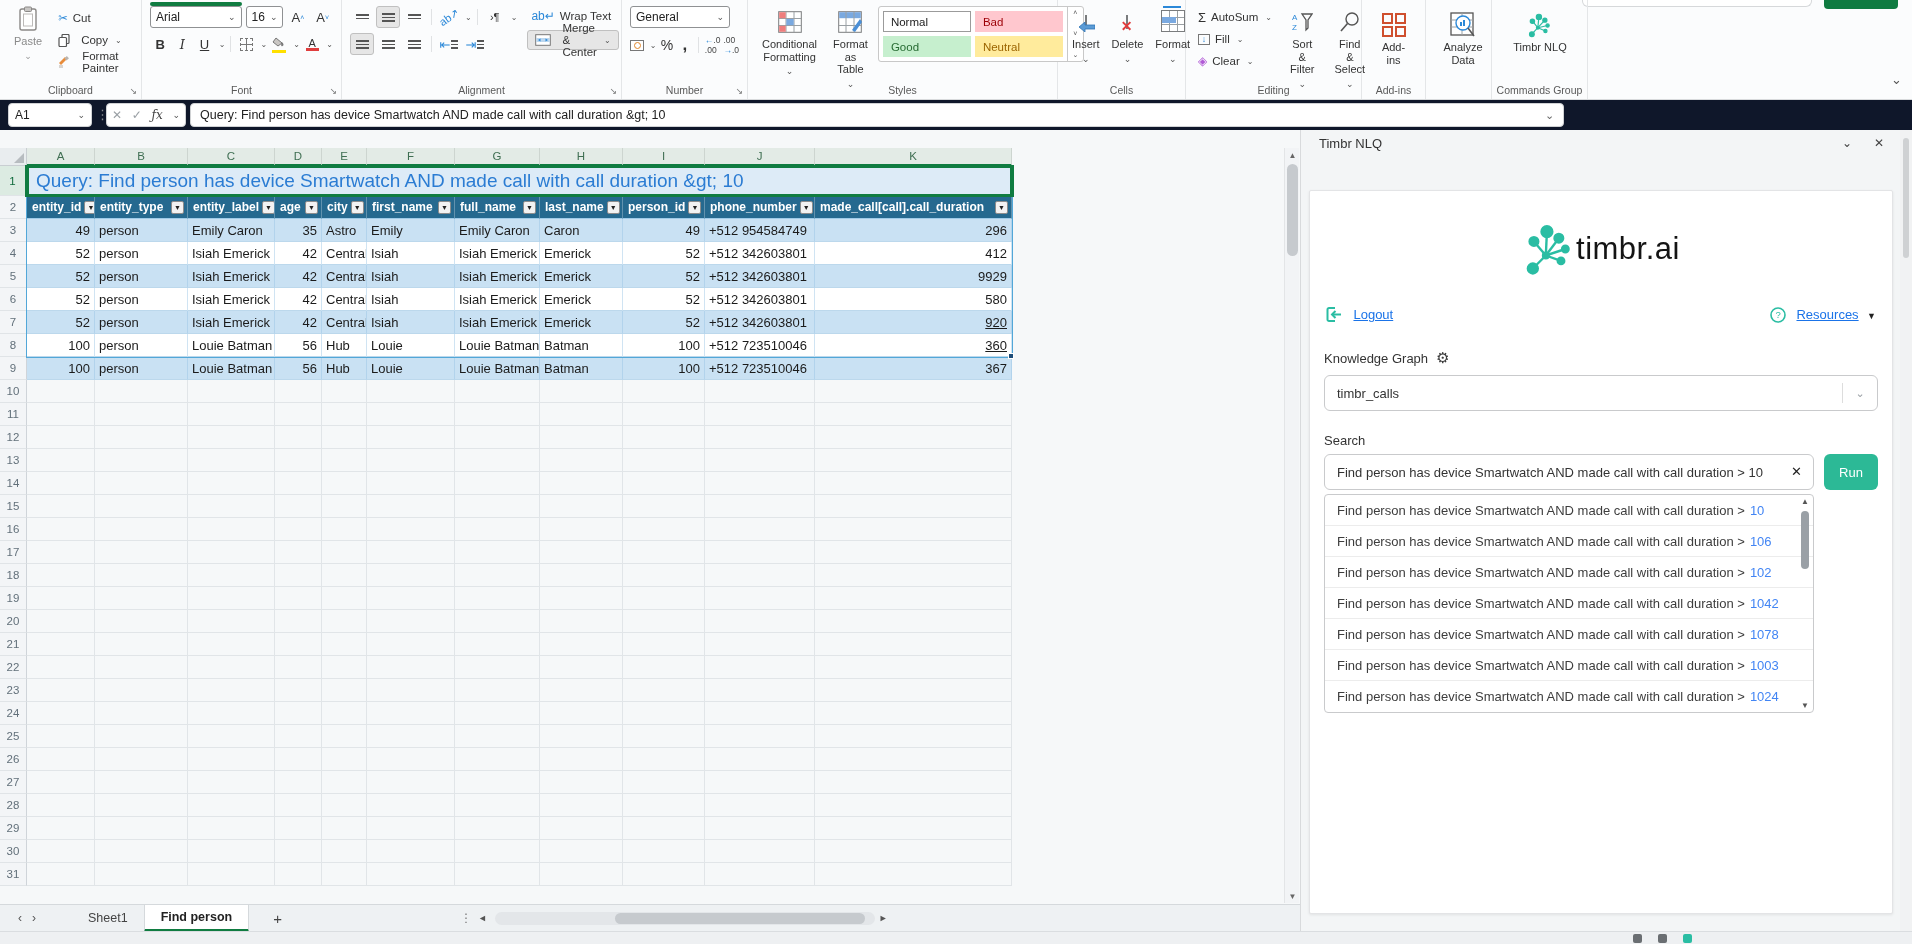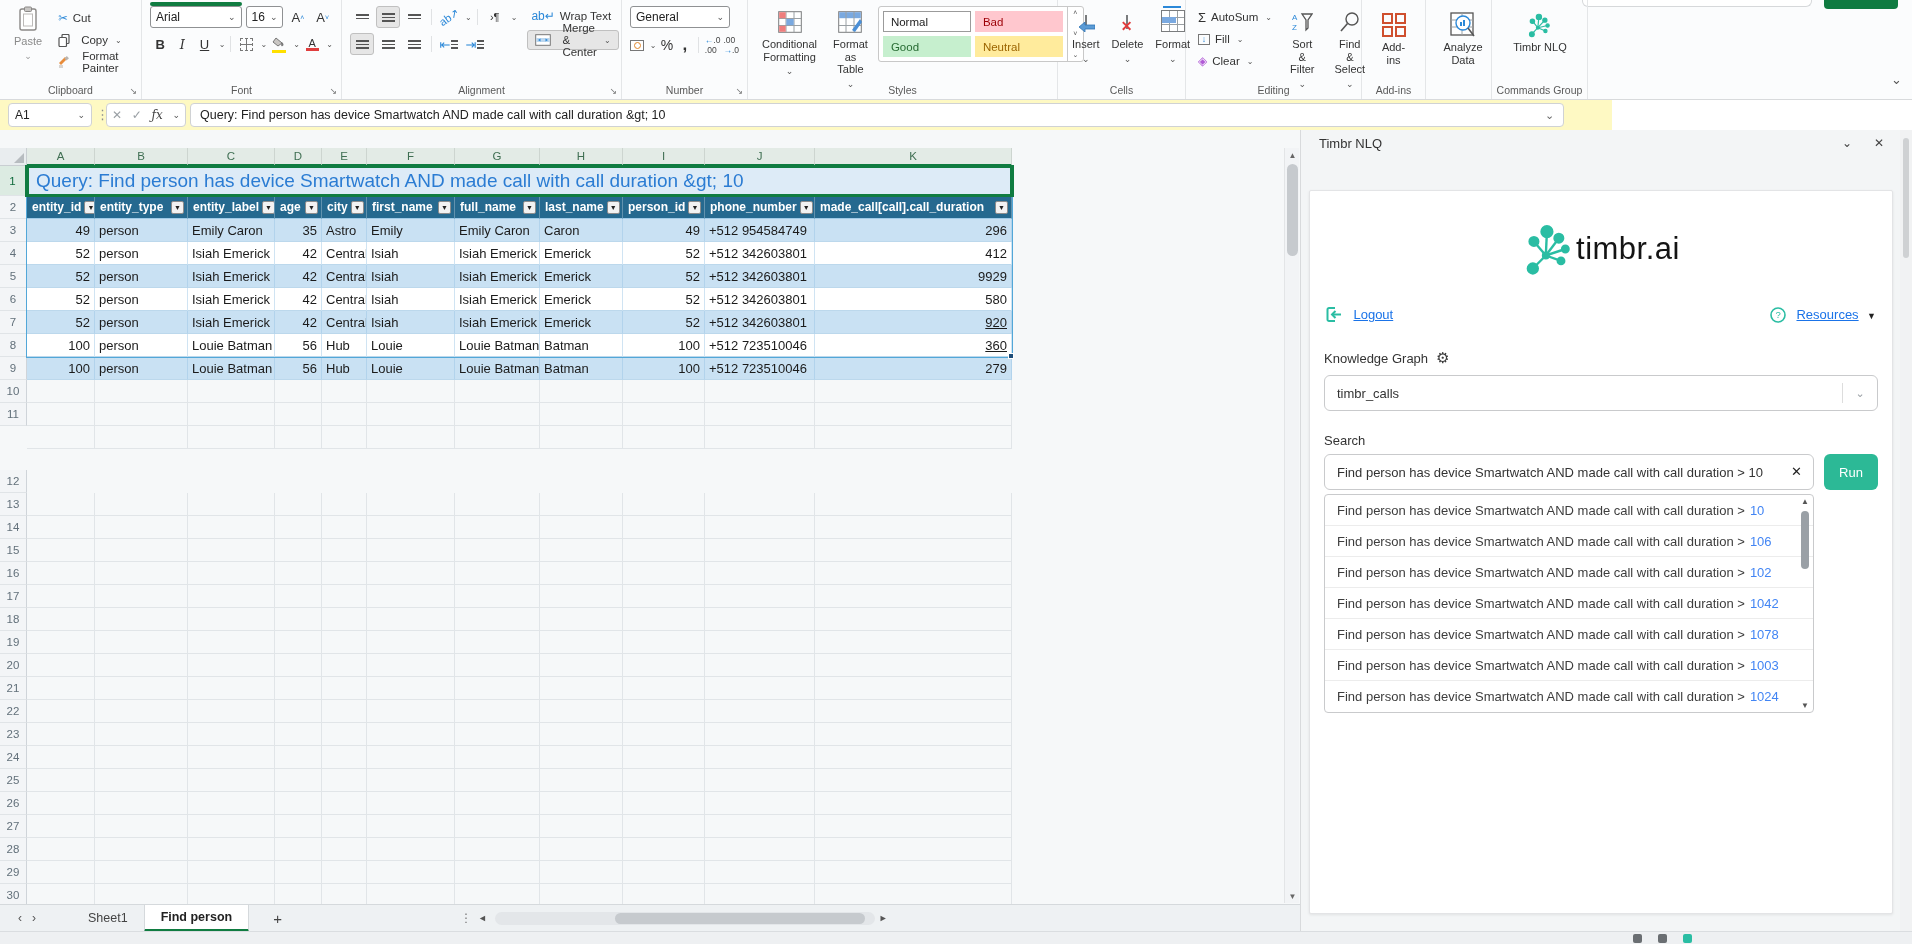--- a/index.html
+++ b/index.html
@@ -36,21 +36,21 @@
   .style-cell { width:88px; height:21px; font-size:11.5px; display:flex; align-items:center; padding-left:7px; }
   
   .gridic { position:relative; width:24px; height:22px; border:1px solid #7a7c7e;
     background:linear-gradient(#fff,#fff); }
   .gridic:before { content:""; position:absolute; inset:0;
     background:
       linear-gradient(to right, transparent 7px,#9aa0a4 7px,#9aa0a4 8px,transparent 8px, transparent 15px,#9aa0a4 15px,#9aa0a4 16px,transparent 16px),
       linear-gradient(to bottom, transparent 6px,#9aa0a4 6px,#9aa0a4 7px,transparent 7px, transparent 13px,#9aa0a4 13px,#9aa0a4 14px,transparent 14px); }
 
   
-  #formula-row { position:absolute; left:0; top:100px; width:1612px; height:30px; background:#fef9c3; }
+  #formula-row { position:absolute; left:0; top:100px; width:1912px; height:30px; background:#0f172a; }
   #name-box { position:absolute; left:8px; top:3px; width:84px; height:24px; background:#fff;
     border:1px solid #d0d2d4; border-radius:4px; display:flex; align-items:center; font-size:12px; color:#222; padding:0 6px; justify-content:space-between; }
   #fx-dots { position:absolute; left:96px; top:7px; color:#8a8d90; font-size:13px; letter-spacing:-1px; }
   #fx-box { position:absolute; left:106px; top:3px; width:80px; height:24px; background:#fff;
     border:1px solid #d0d2d4; border-radius:4px; display:flex; align-items:center; justify-content:space-around; font-size:12px; color:#9aa0a5; }
   #fx-box .fx { font-style:italic; color:#444; font-family:"DejaVu Serif", serif; }
   #formula-input { position:absolute; left:190px; top:3px; width:1374px; height:24px; background:#fff;
     border:1px solid #d0d2d4; border-radius:4px; display:flex; align-items:center; font-size:12.5px; color:#222; padding:0 28px 0 9px; white-space:nowrap; overflow:hidden; }
   #formula-expand { position:absolute; left:1545px; top:9px; font-size:11px; color:#666; }
 
@@ -681,21 +681,21 @@
           <div class="cell band0 r" style="width: 68px;">100</div>
           <div class="cell band0" style="width: 93px;">person</div>
           <div class="cell band0" style="width: 87px;">Louie Batman</div>
           <div class="cell band0 r" style="width: 47px;">56</div>
           <div class="cell band0" style="width: 45px;">Hub</div>
           <div class="cell band0" style="width: 88px;">Louie</div>
           <div class="cell band0" style="width: 85px;">Louie Batman</div>
           <div class="cell band0" style="width: 83px;">Batman</div>
           <div class="cell band0 r" style="width: 82px;">100</div>
           <div class="cell band0" style="width: 110px;">+512 723510046</div>
-          <div class="cell band0 r" style="width: 197px;">279</div>
+          <div class="cell band0 r" style="width: 197px;">367</div>
         </div>
         <div class="grow">
           <div class="rnum" style="height: 23px;">10</div>
           <div class="cell empty-cell" style="width: 68px;"></div>
           <div class="cell empty-cell" style="width: 93px;"></div>
           <div class="cell empty-cell" style="width: 87px;"></div>
           <div class="cell empty-cell" style="width: 47px;"></div>
           <div class="cell empty-cell" style="width: 45px;"></div>
           <div class="cell empty-cell" style="width: 88px;"></div>
           <div class="cell empty-cell" style="width: 85px;"></div>
@@ -712,21 +712,21 @@
           <div class="cell empty-cell" style="width: 47px;"></div>
           <div class="cell empty-cell" style="width: 45px;"></div>
           <div class="cell empty-cell" style="width: 88px;"></div>
           <div class="cell empty-cell" style="width: 85px;"></div>
           <div class="cell empty-cell" style="width: 83px;"></div>
           <div class="cell empty-cell" style="width: 82px;"></div>
           <div class="cell empty-cell" style="width: 110px;"></div>
           <div class="cell empty-cell" style="width: 197px;"></div>
         </div>
         <div class="grow">
-          <div class="rnum" style="height: 23px; margin-top: 44px;">12</div>
+          <div class="rnum" style="height: 23px;">12</div>
           <div class="cell empty-cell" style="width: 68px;"></div>
           <div class="cell empty-cell" style="width: 93px;"></div>
           <div class="cell empty-cell" style="width: 87px;"></div>
           <div class="cell empty-cell" style="width: 47px;"></div>
           <div class="cell empty-cell" style="width: 45px;"></div>
           <div class="cell empty-cell" style="width: 88px;"></div>
           <div class="cell empty-cell" style="width: 85px;"></div>
           <div class="cell empty-cell" style="width: 83px;"></div>
           <div class="cell empty-cell" style="width: 82px;"></div>
           <div class="cell empty-cell" style="width: 110px;"></div>

